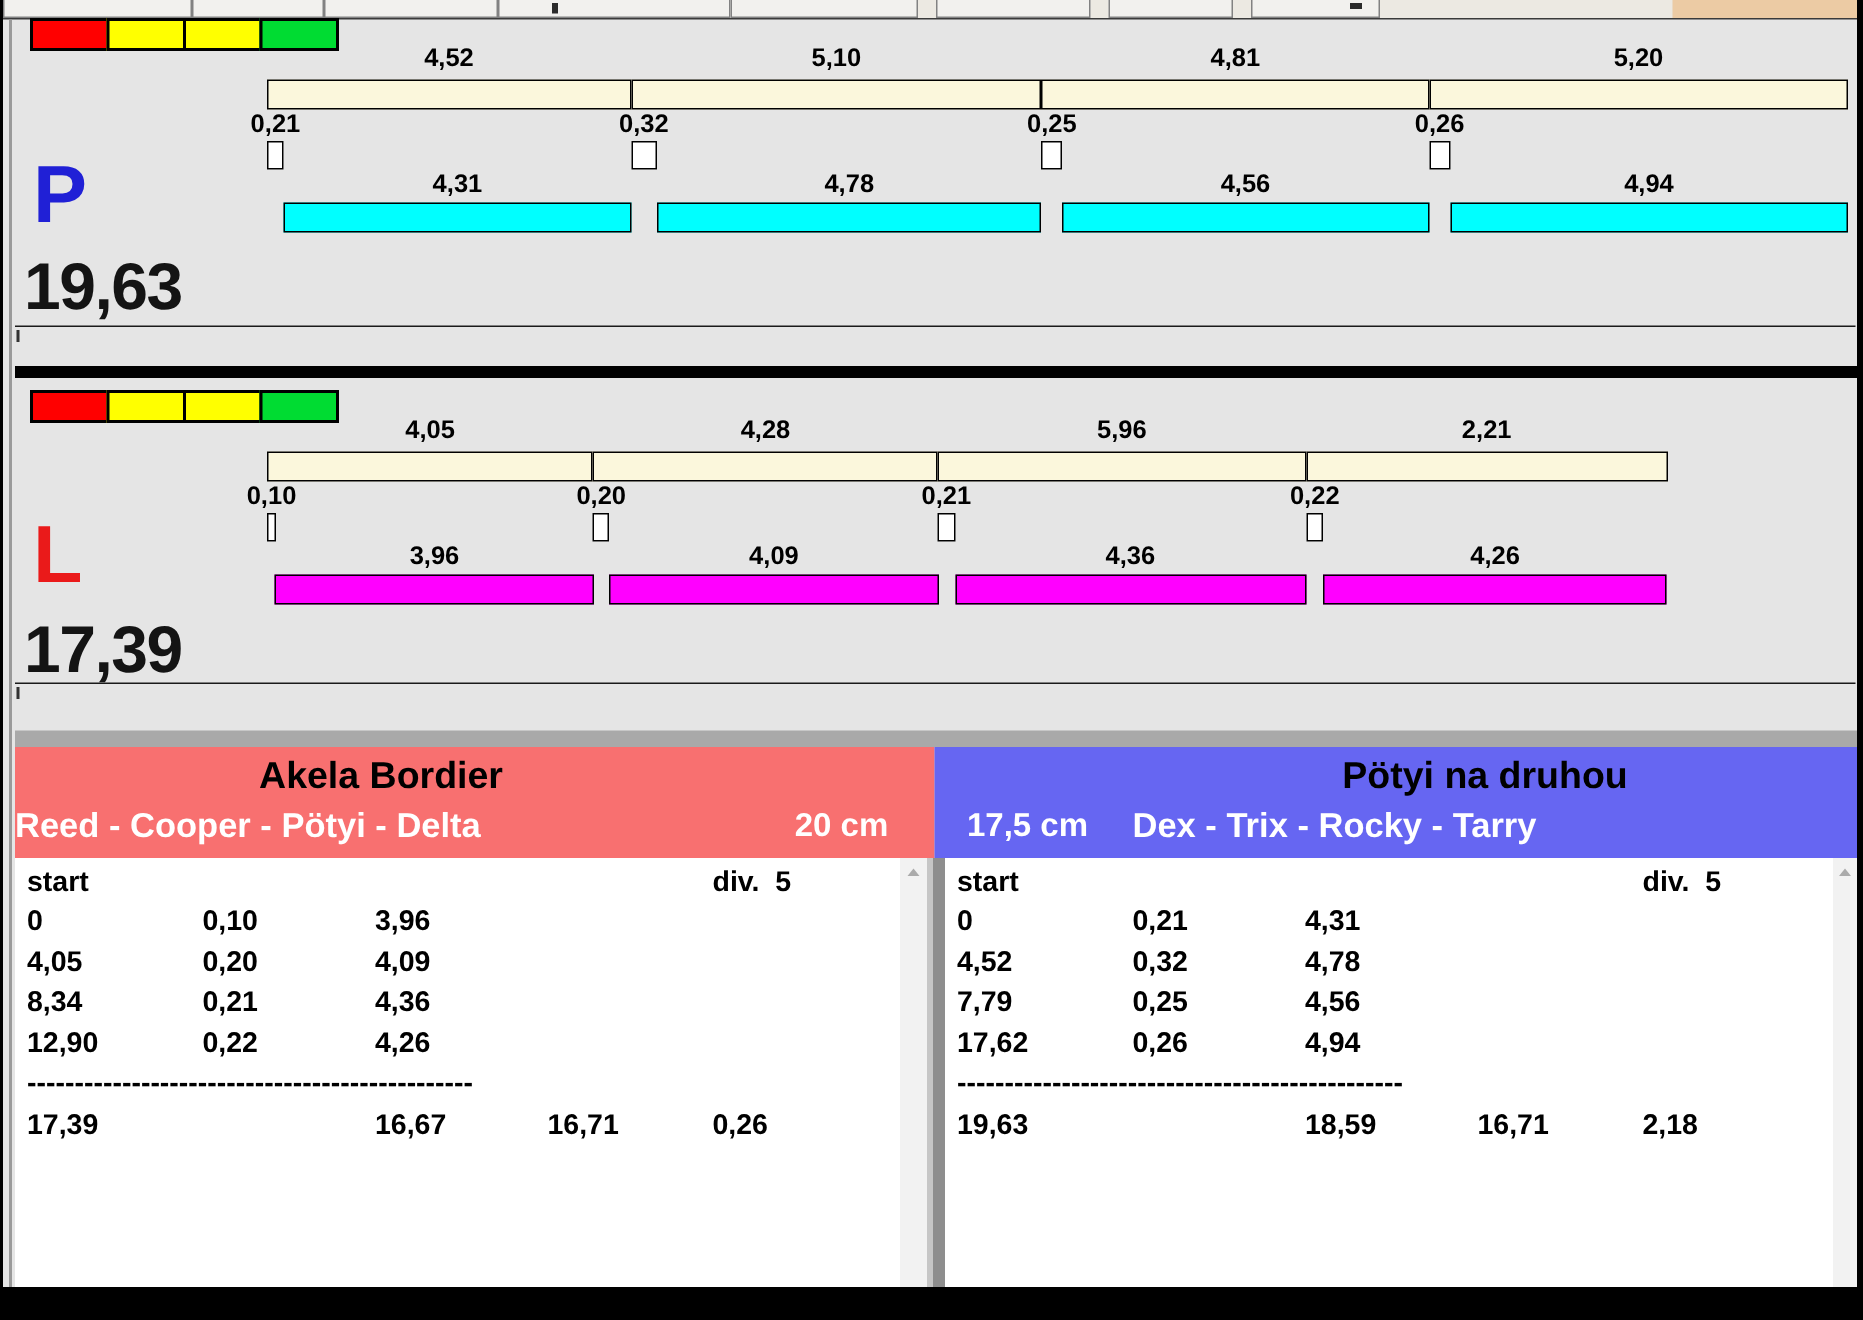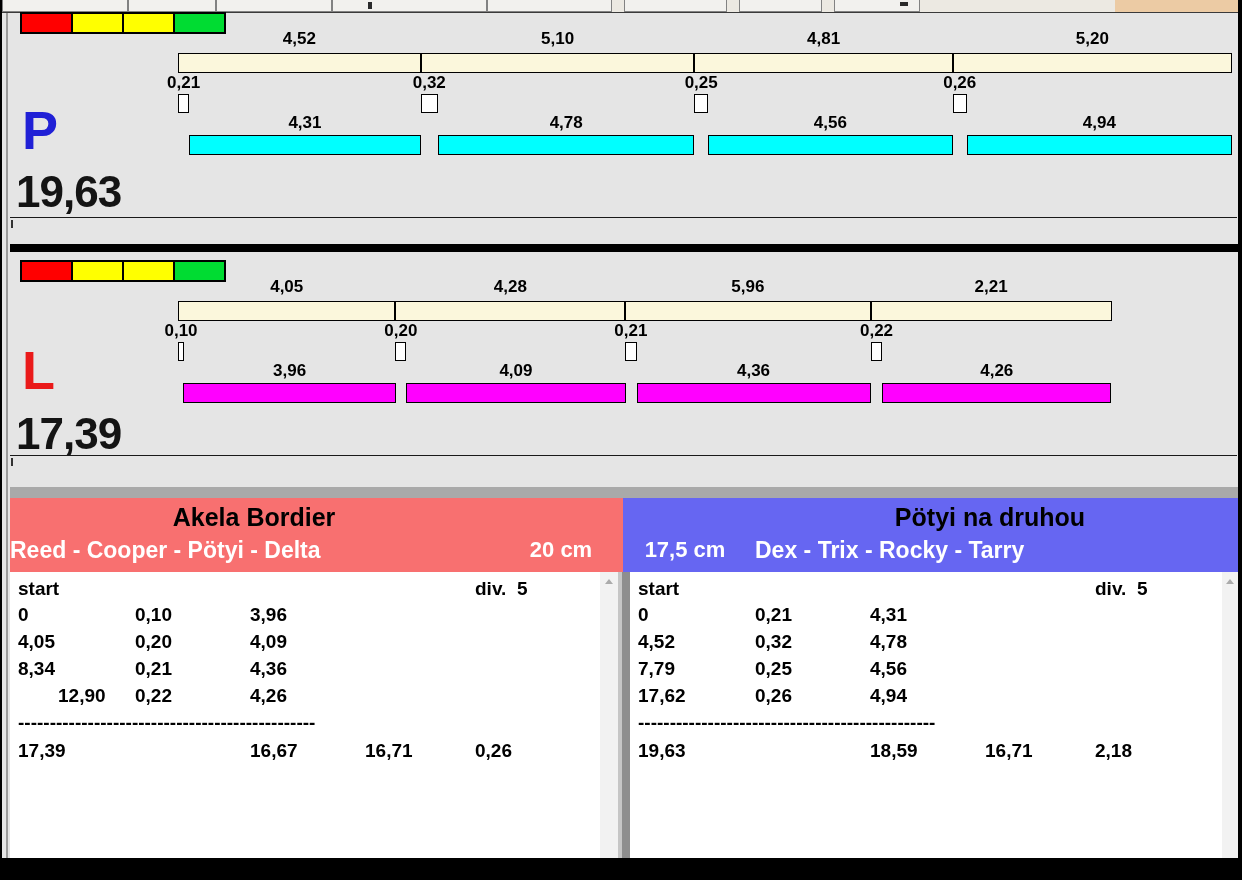--- a/index.html
+++ b/index.html
@@ -200,21 +200,21 @@
         <span style="left: 8px;">4,05</span>
         <span style="left: 125px;">0,20</span>
         <span style="left: 240px;">4,09</span>
       </div>
       <div class="trow" style="top: 84px;">
         <span style="left: 8px;">8,34</span>
         <span style="left: 125px;">0,21</span>
         <span style="left: 240px;">4,36</span>
       </div>
       <div class="trow" style="top: 111px;">
-        <span style="left: 8px; margin-left: 40px;">12,90</span>
+        <span style="left: 8px;">12,90</span>
         <span style="left: 125px;">0,22</span>
         <span style="left: 240px;">4,26</span>
       </div>
       <div class="trow" style="top: 138px;">
         <span style="left: 8px;">-----------------------------------------------</span>
       </div>
       <div class="trow" style="top: 166px;">
         <span style="left: 8px;">17,39</span>
         <span style="left: 240px;">16,67</span>
         <span style="left: 355px;">16,71</span>

